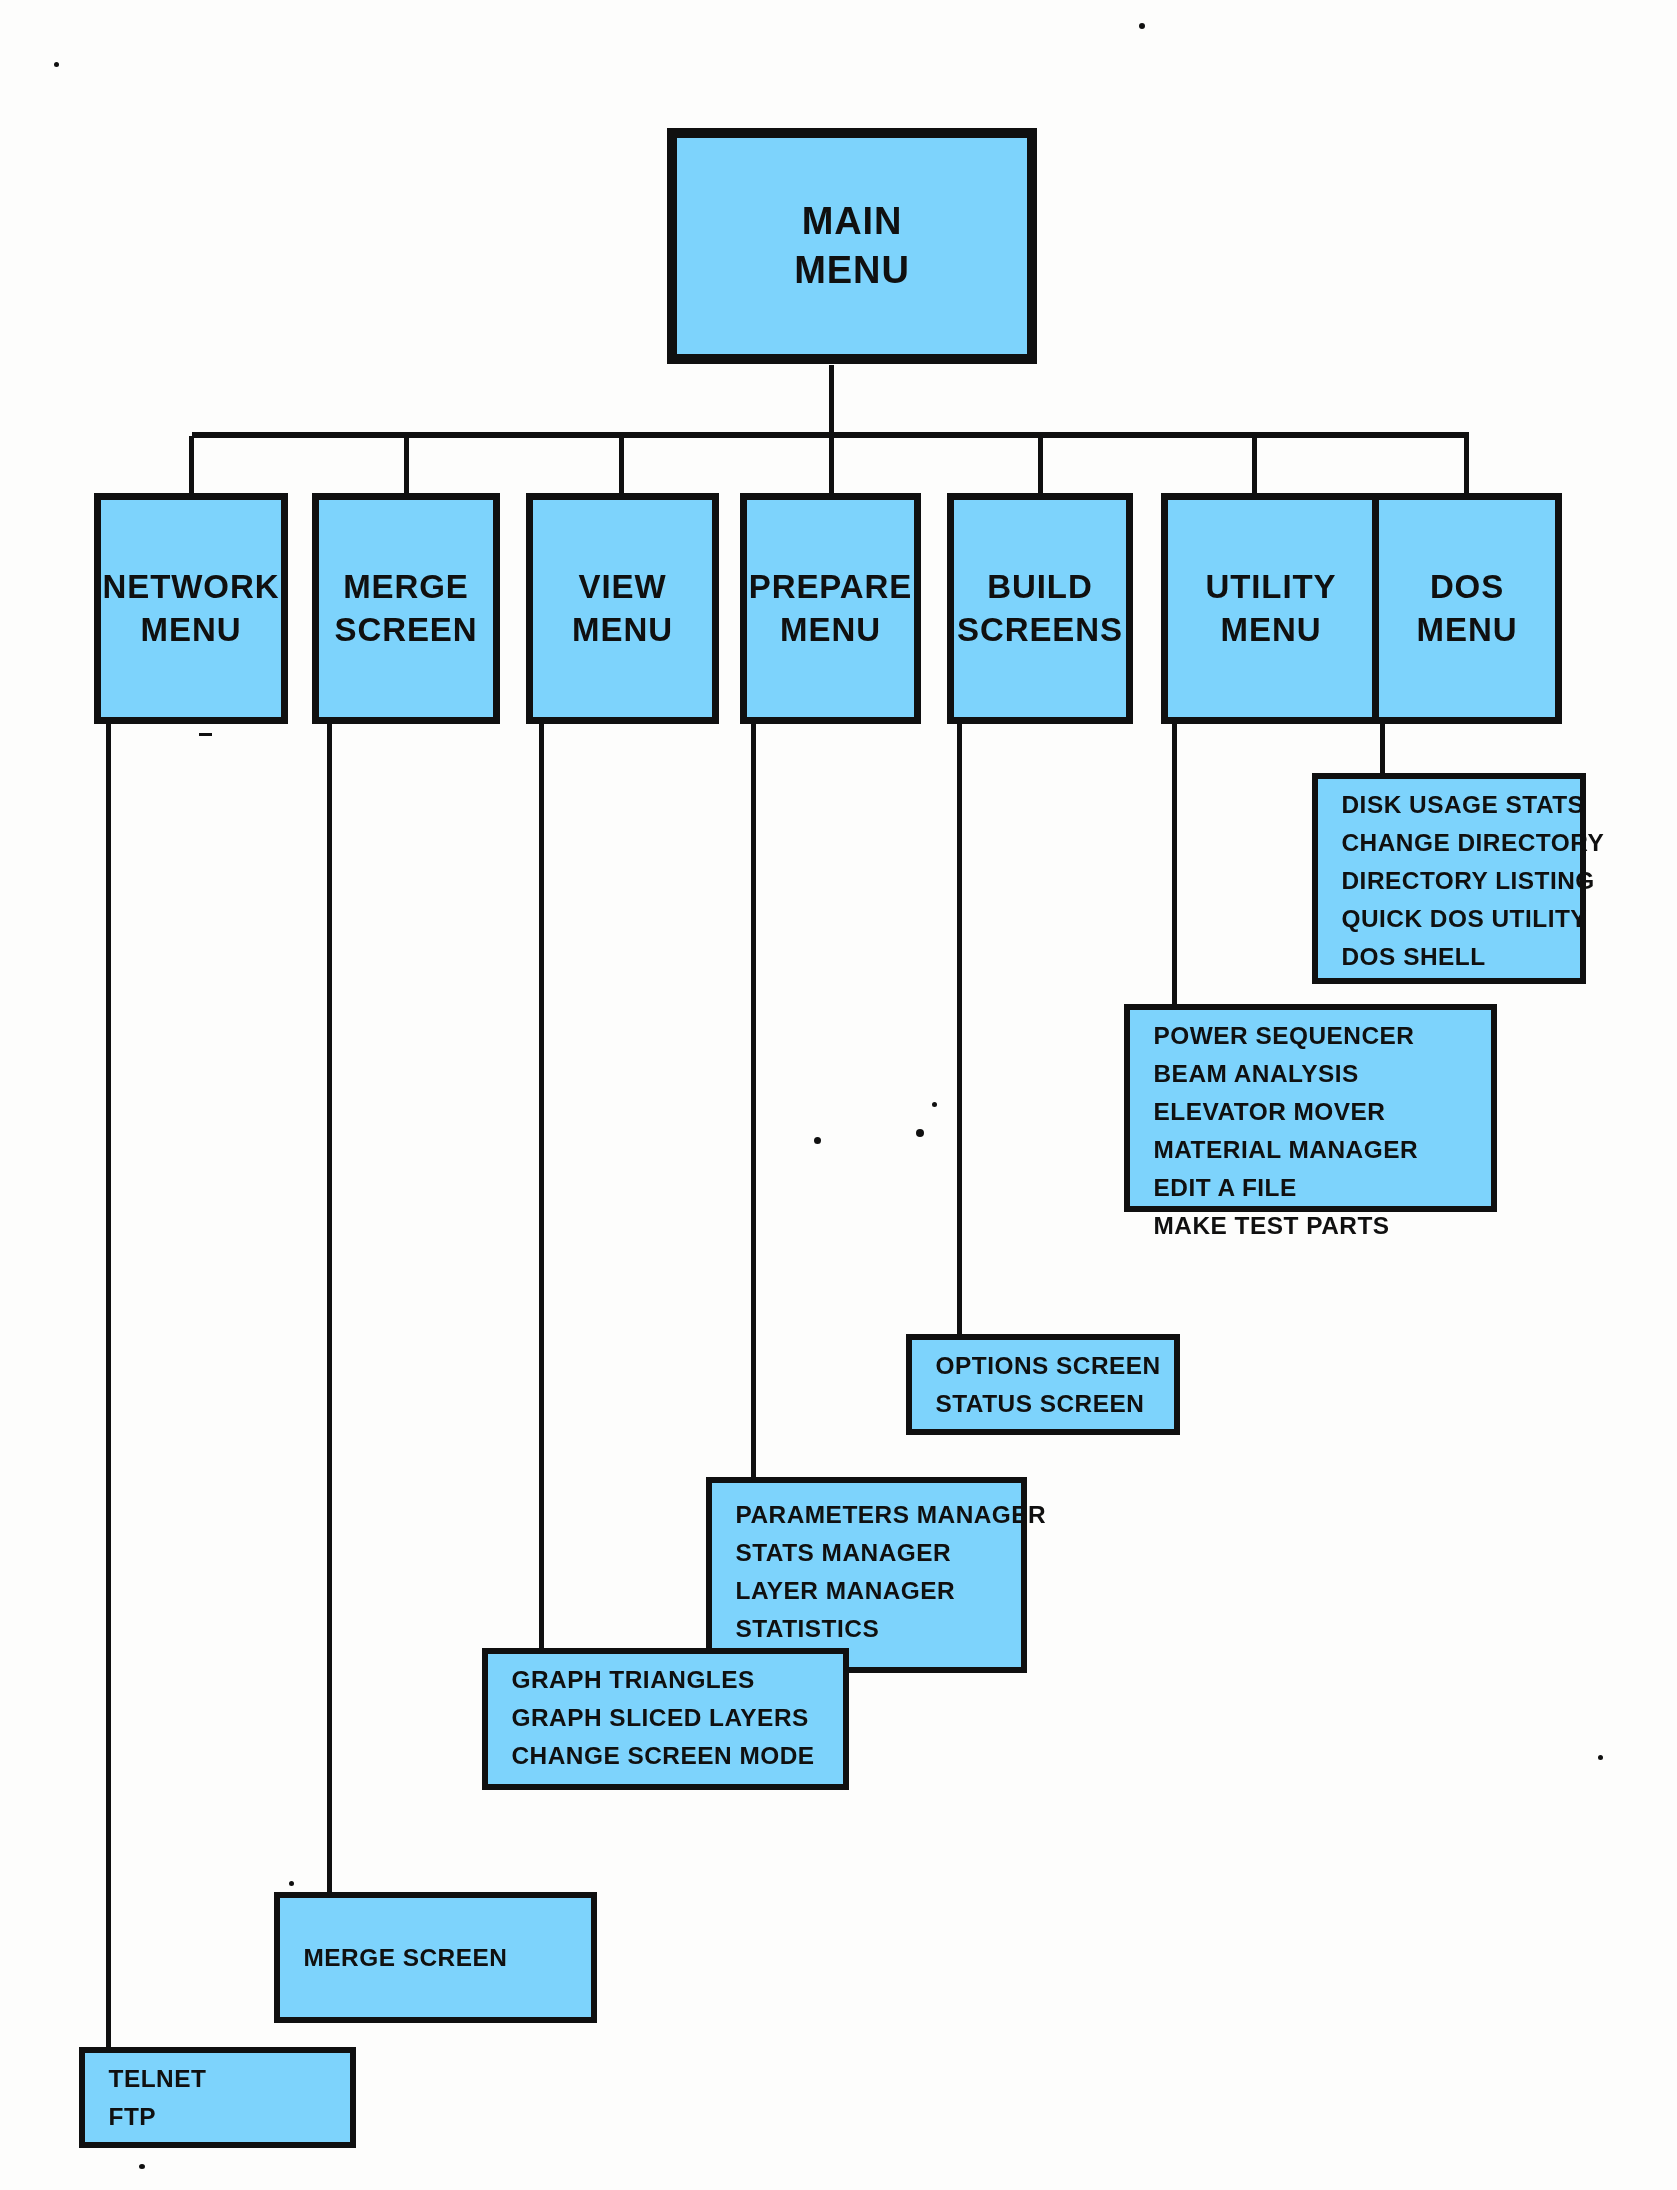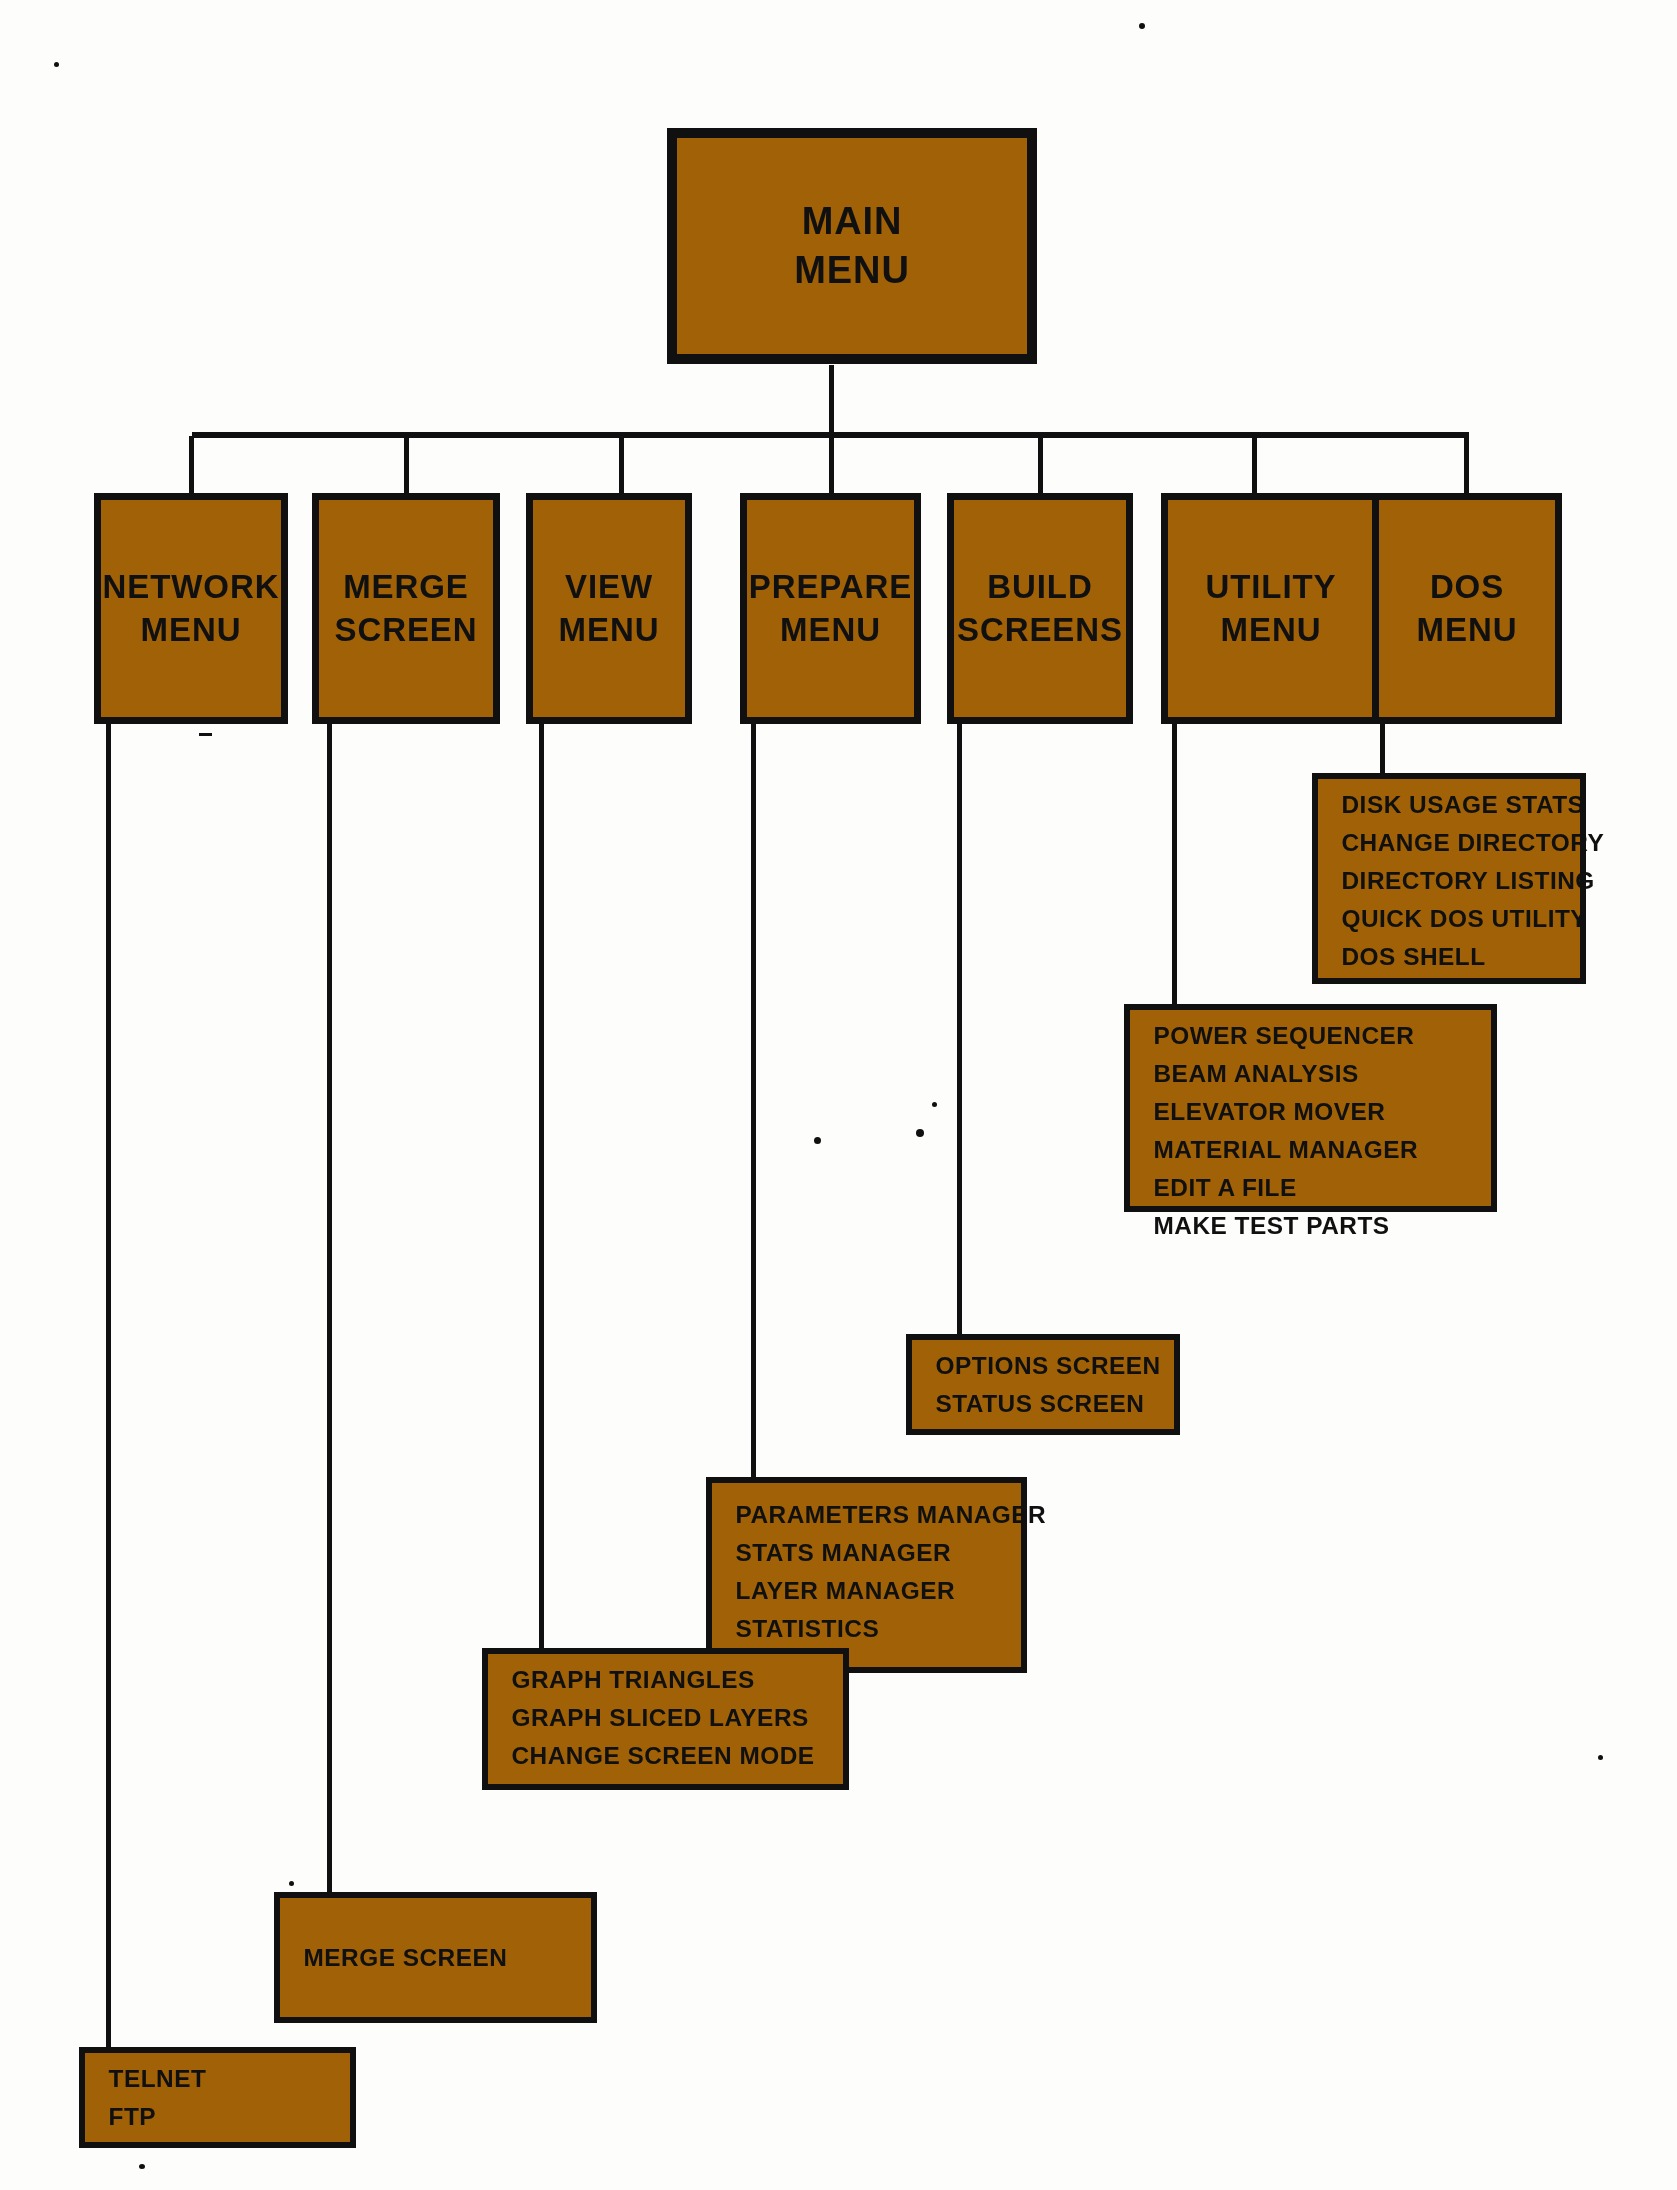--- a/index.html
+++ b/index.html
@@ -12,21 +12,21 @@
     width: 1677px;
     height: 2190px;
     background: #fdfdfc;
     font-family: "Liberation Sans", sans-serif;
     color: #101010;
     overflow: hidden;
   }
   .box {
     position: absolute;
     box-sizing: border-box;
-    background: #a16207;
+    background: #7dd3fc;
     border: 7.2px solid #101010;
   }
   .node {
     display: flex;
     align-items: center;
     justify-content: center;
     text-align: center;
   }
   .node .lbl {
     font-weight: bold;
@@ -91,21 +91,21 @@
   <div class="line" style="left:1464px; top:436px; width:4.5px; height:60px;"></div>
 
   <div class="box node" style="left:94px; top:493px; width:194px; height:231px;">
     <span class="lbl">NETWORK
 MENU</span>
   </div>
   <div class="box node" style="left:312px; top:493px; width:188px; height:231px;">
     <span class="lbl">MERGE
 SCREEN</span>
   </div>
-  <div class="box node" style="left:526px; top:493px; width:166px; height:231px;">
+  <div class="box node" style="left:526px; top:493px; width:193px; height:231px;">
     <span class="lbl">VIEW
 MENU</span>
   </div>
   <div class="box node" style="left:740px; top:493px; width:181px; height:231px;">
     <span class="lbl">PREPARE
 MENU</span>
   </div>
   <div class="box node" style="left:947px; top:493px; width:186px; height:231px;">
     <span class="lbl">BUILD
 SCREENS</span>

